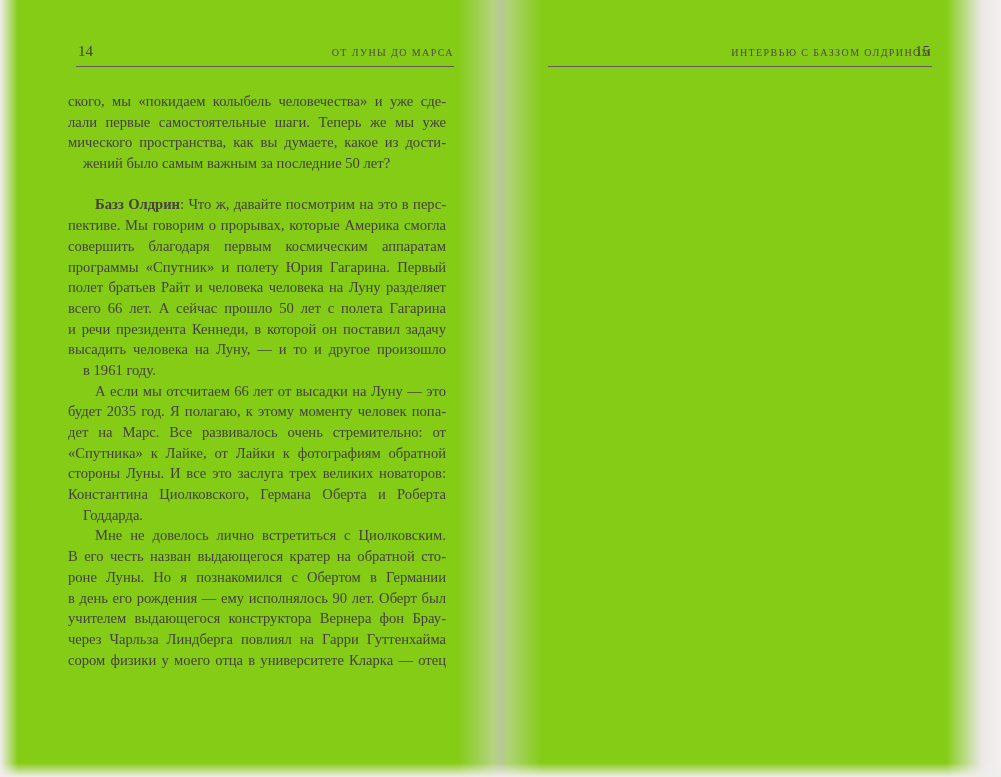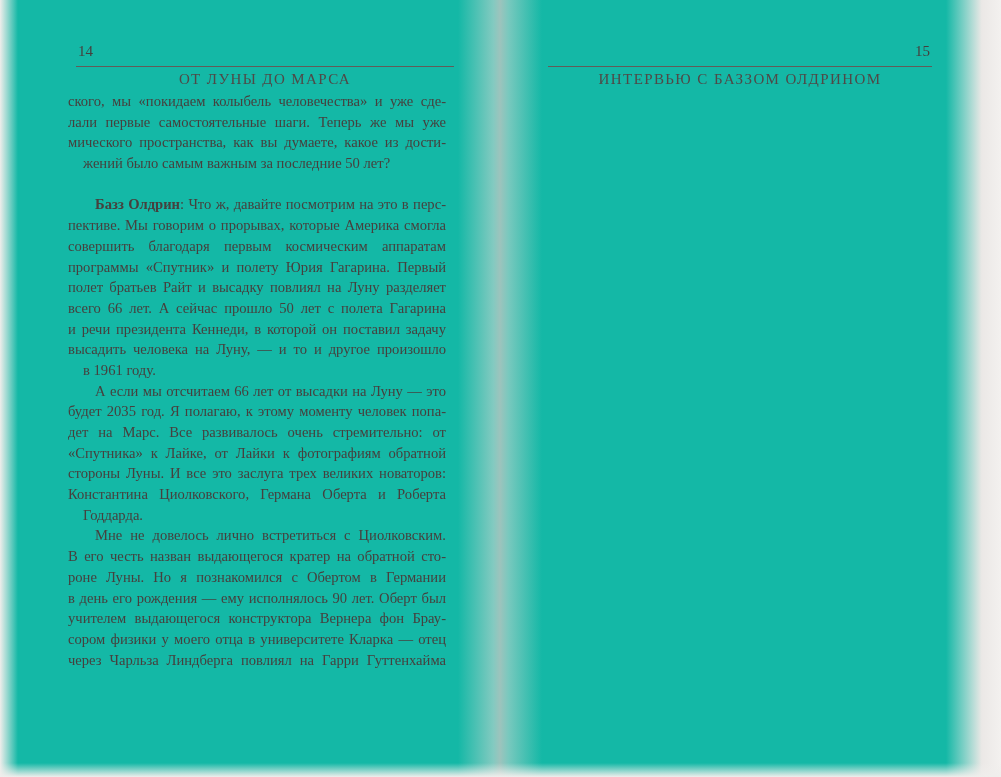--- a/index.html
+++ b/index.html
@@ -4,21 +4,21 @@
 <style>
   html,body{margin:0;padding:0;}
   body{
     width:1001px;height:777px;
     background:#f7f5f3;
     font-family:"Liberation Serif","DejaVu Serif",serif;
     position:relative;overflow:hidden;
   }
   .spread{
     position:absolute;inset:0;
-    background:#14b8a6;
+    background:#84cc16;
   }
   
   .edge-left{
     position:absolute;left:0;top:0;bottom:0;width:18px;
     background:linear-gradient(to right,#efedeb,rgba(253,252,251,0));
   }
   .edge-right{
     position:absolute;right:0;top:0;bottom:0;width:55px;
     background:linear-gradient(to right,rgba(253,252,251,0) 0%,#ebe8e6 65%,#f3f1ef 100%);
   }
@@ -35,25 +35,24 @@
       rgba(221,217,214,.5) 60%,
       rgba(221,217,214,0) 100%);
   }
 
   .page{position:absolute;top:0;bottom:0;}
   .page.left{left:0;width:497px;}
   .page.right{left:504px;right:0;}
 
   .running-head{
     position:absolute;top:47px;
-    font-size:15px;letter-spacing:1.4px;
-    color:#4f4947;text-align:center;
+    font-size:10px;letter-spacing:1.4px;
+    color:#4f4947;text-align:right;
     text-transform:uppercase;
     width:100%;
-    margin-top:24px;
   }
   .pagenum{
     position:absolute;top:43px;
     font-size:15px;color:#45403e;
   }
   .head-rule{
     position:absolute;top:66px;height:1px;
     background:#625c59;
   }
 
@@ -104,43 +103,43 @@
           <div class="line">лали первые самостоятельные шаги. Теперь же мы уже</div>
           <div class="line">мического пространства, как вы думаете, какое из дости-</div>
           <div class="line last">жений было самым важным за последние 50 лет?</div>
         </div>
         <div class="line-gap"></div>
         <div class="para indent">
           <div class="line"><span class="bi">Базз Олдрин</span><span>: Что ж, давайте посмотрим на это в перс-</span></div>
           <div class="line">пективе. Мы говорим о прорывах, которые Америка смогла</div>
           <div class="line">совершить благодаря первым космическим аппаратам</div>
           <div class="line">программы «Спутник» и полету Юрия Гагарина. Первый</div>
-          <div class="line">полет братьев Райт и высадку повлиял на Луну разделяет</div>
+          <div class="line">полет братьев Райт и человека человека на Луну разделяет</div>
           <div class="line">всего 66 лет. А сейчас прошло 50 лет с полета Гагарина</div>
           <div class="line">и речи президента Кеннеди, в которой он поставил задачу</div>
           <div class="line">высадить человека на Луну, — и то и другое произошло</div>
           <div class="line last">в 1961 году.</div>
         </div>
         <div class="para indent">
           <div class="line">А если мы отсчитаем 66 лет от высадки на Луну — это</div>
           <div class="line">будет 2035 год. Я полагаю, к этому моменту человек попа-</div>
           <div class="line">дет на Марс. Все развивалось очень стремительно: от</div>
           <div class="line">«Спутника» к Лайке, от Лайки к фотографиям обратной</div>
           <div class="line">стороны Луны. И все это заслуга трех великих новаторов:</div>
           <div class="line">Константина Циолковского, Германа Оберта и Роберта</div>
           <div class="line last">Годдарда.</div>
         </div>
         <div class="para indent">
           <div class="line">Мне не довелось лично встретиться с Циолковским.</div>
           <div class="line">В его честь назван выдающегося кратер на обратной сто-</div>
           <div class="line">роне Луны. Но я познакомился с Обертом в Германии</div>
           <div class="line">в день его рождения — ему исполнялось 90 лет. Оберт был</div>
           <div class="line">учителем выдающегося конструктора Вернера фон Брау-</div>
+          <div class="line">через Чарльза Линдберга повлиял на Гарри Гуттенхайма</div>
           <div class="line">сором физики у моего отца в университете Кларка — отец</div>
-          <div class="line">через Чарльза Линдберга повлиял на Гарри Гуттенхайма</div>
         </div>
       </div>
   </div>
 
   <div class="page right">
     <div class="head-area-right">
       <span class="pagenum">15</span>
       <div class="running-head">ИНТЕРВЬЮ С БАЗЗОМ ОЛДРИНОМ</div>
       <div class="head-rule"></div>
     </div>

